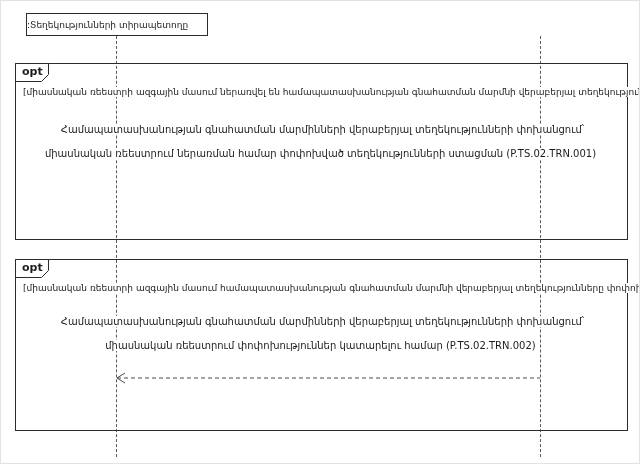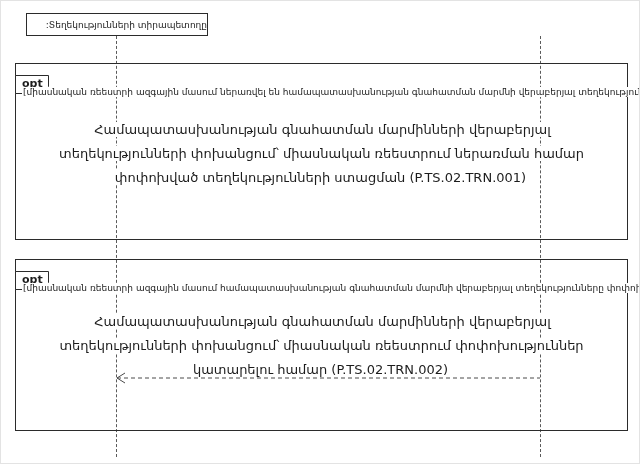--- a/index.html
+++ b/index.html
@@ -5,52 +5,52 @@
   * { margin:0; padding:0; box-sizing:border-box; }
   html,body { background:#ffffff; }
   body { font-family:"DejaVu Sans", sans-serif; color:#1c1c1c; }
   .page {
     position:relative; width:640px; height:464px;
     background:#ffffff; border:1px solid #e3e3e3; overflow:hidden;
   }
   .actor-box {
     position:absolute; top:12px; height:23px;
     border:1px solid #2b2b2b; background:#ffffff;
-    display:flex; align-items:center; justify-content:flex-end;
+    display:flex; align-items:center; justify-content:flex-start;
     font-size:9px; white-space:nowrap; z-index:3;
   }
   .actor-left  { left:25px;  width:182px; }
   .actor-right { left:458px; width:163px; }
   .lifeline {
     position:absolute; top:35px; height:421px; width:0;
     border-left:1px dashed #5a5a5a; z-index:1;
   }
   .lifeline-left  { left:115px; }
   .lifeline-right { left:539px; }
   .frame {
     position:absolute; left:14px; width:613px;
     border:1px solid #2b2b2b; background:transparent; z-index:2;
   }
   .frame-1 { top:62px;  height:177px; }
   .frame-2 { top:258px; height:172px; }
-  .opt-tab { position:absolute; top:-1px; left:-1px; width:34px; height:19px;margin-top:12px; }
+  .opt-tab { position:absolute; top:-1px; left:-1px; width:34px; height:19px; }
   .opt-tab svg { position:absolute; top:0; left:0; display:block; }
   .opt-text {
     position:absolute; top:2px; left:7px;
     font-size:11px; font-weight:bold; color:#1c1c1c;
   }
   .guard {
     position:absolute; top:22px; left:6px; right:6px;
     font-size:9px; line-height:13px; white-space:nowrap;
   }
   .guard span { background:#ffffff; padding:0 1px; }
   .message {
     position:absolute; left:0; right:0;
     padding:0 26px; text-align:center;
-    font-size:13px; line-height:24px;
+    font-size:10px; line-height:24px;
   }
   .message span { background:#ffffff; padding:0 2px; }
   .msg-1 { top:54px; }
   .msg-2 { top:50px; }
   .arrow-svg { position:absolute; left:113px; top:369px; z-index:4; }
 </style>
 </head>
 <body>
 
 <div class="page">

